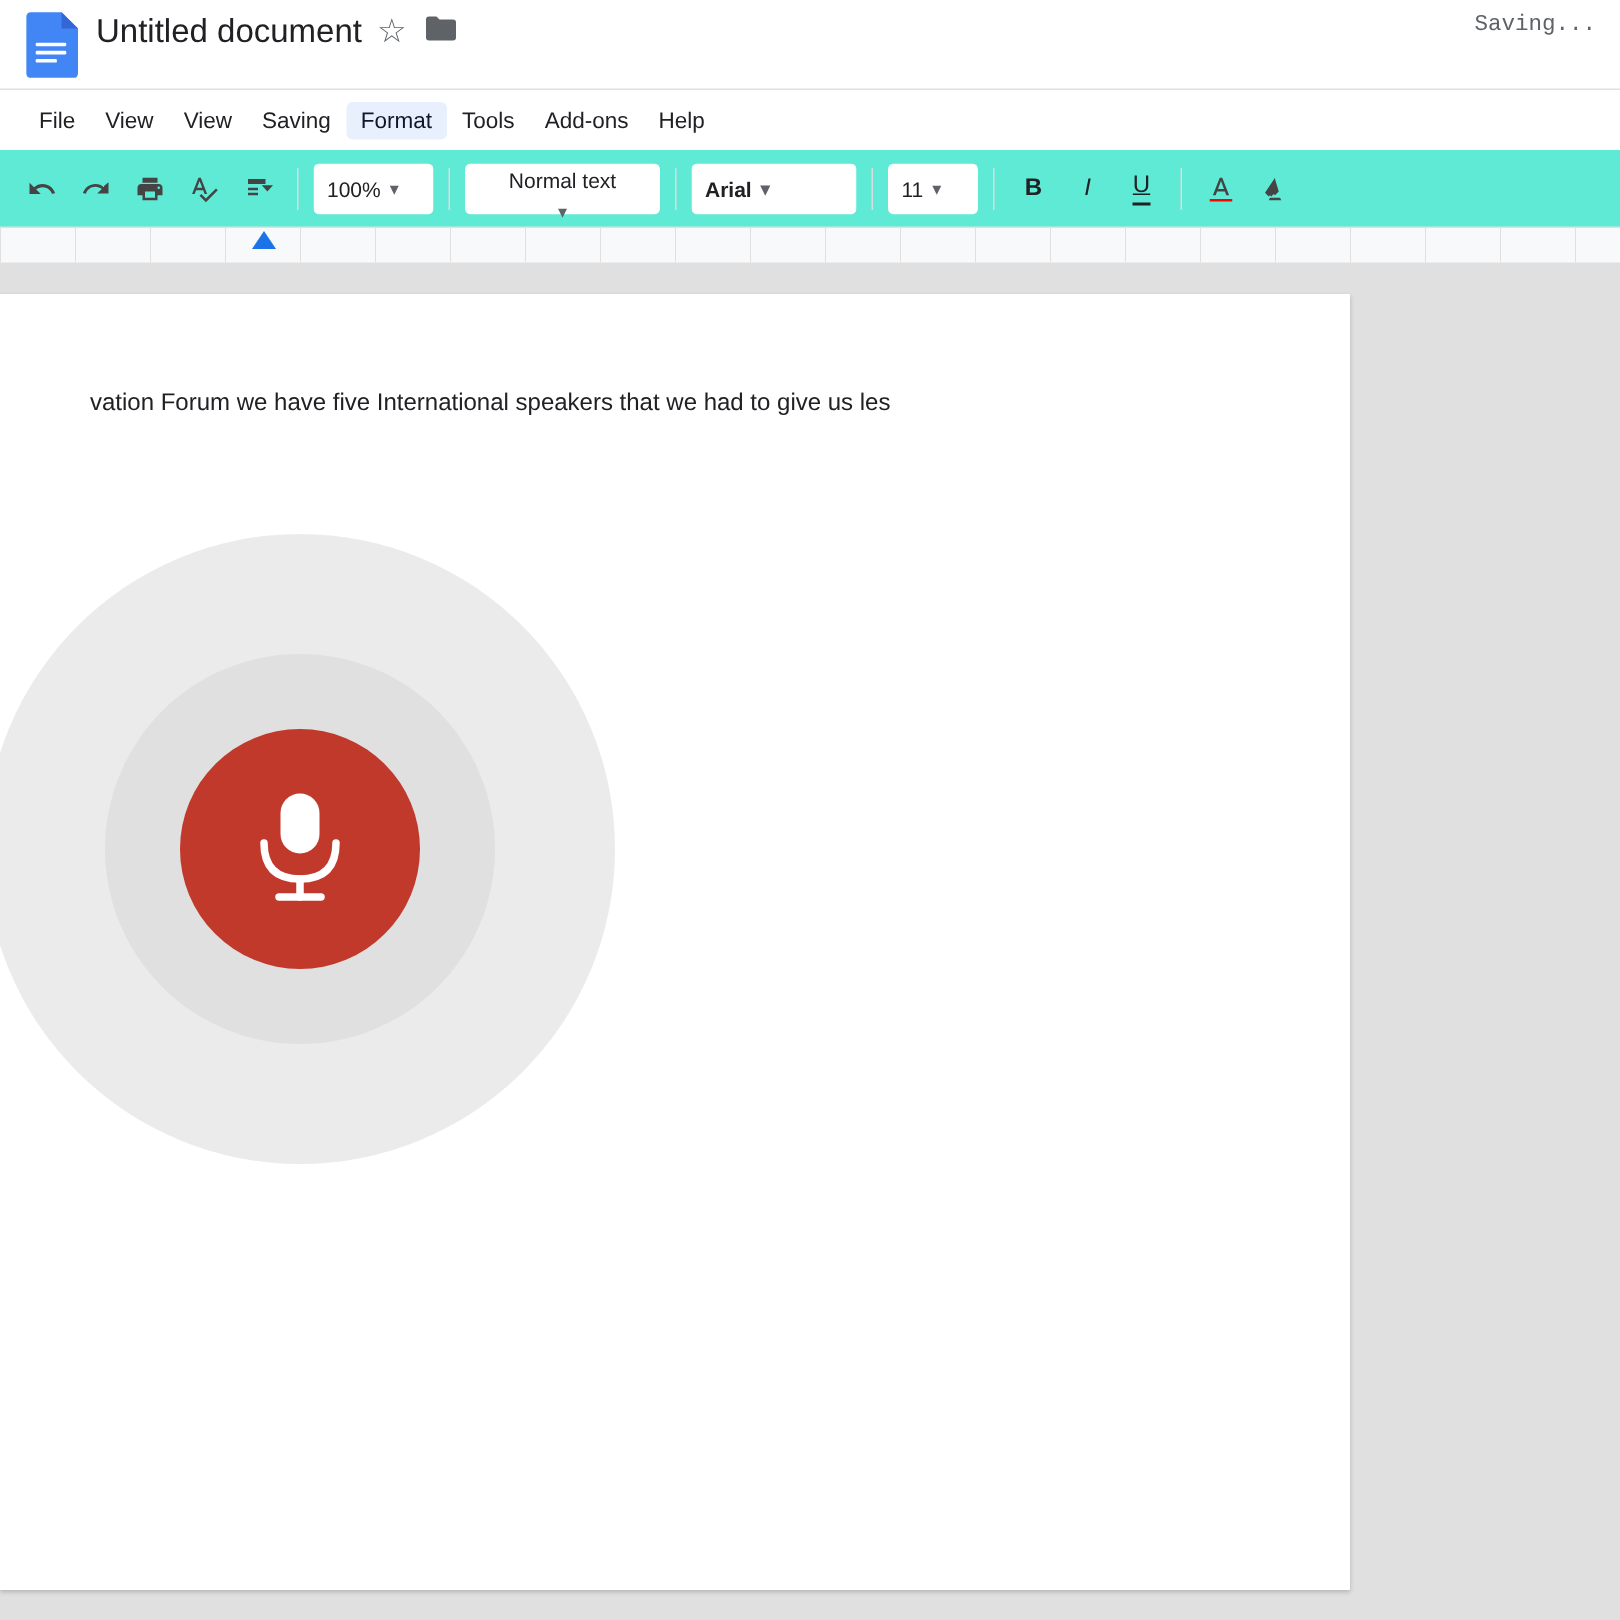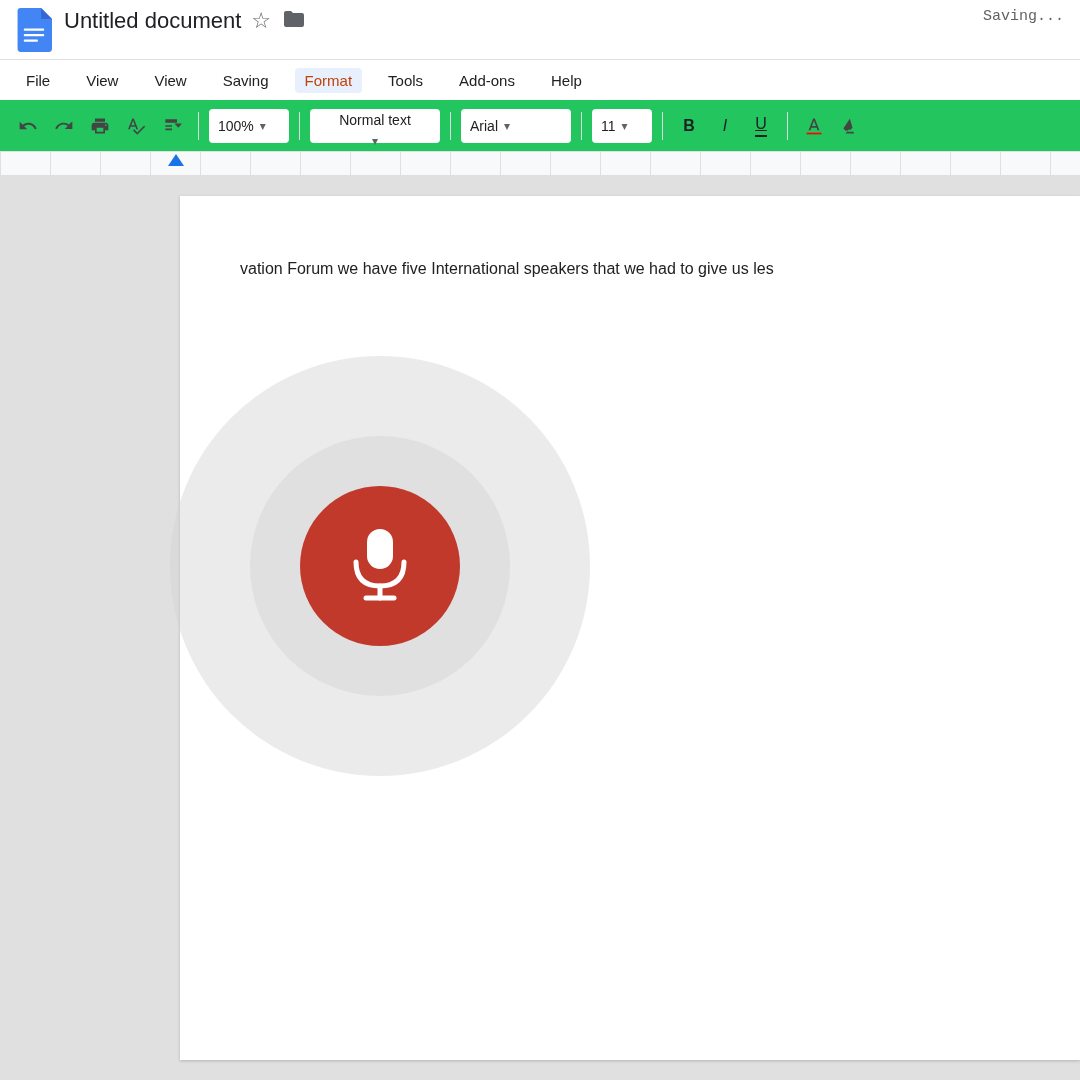--- a/index.html
+++ b/index.html
@@ -46,40 +46,40 @@
       font-family: Liberation Mono, monospace;
     }
 
     
     .menu-bar {
       display: flex;
       align-items: center;
       background: #fff;
       padding: 0 16px;
       height: 40px;
-      gap: 16px;
+      gap: 0;
     }
     .menu-item {
       font-size: 15px;
       color: #202124;
       padding: 4px 10px;
       border-radius: 4px;
       cursor: pointer;
       white-space: nowrap;
     }
     .menu-item.active {
       background: #e8f0fe;
-      color: #c2410c;
+      color: #0f172a;
     }
 
     
     .toolbar {
       display: flex;
       align-items: center;
-      background: #22c55e;
+      background: #5eead4;
       padding: 4px 12px;
       height: 52px;
       border-bottom: 1px solid #e0e0e0;
       gap: 4px;
     }
     .toolbar-btn {
       display: flex;
       align-items: center;
       justify-content: center;
       padding: 4px 6px;
@@ -104,21 +104,21 @@
       padding: 2px 8px;
       cursor: pointer;
       background: #fff;
       height: 34px;
       font-size: 14px;
       color: #202124;
       gap: 6px;
     }
     .zoom-select { min-width: 80px; }
     .style-select { min-width: 130px; flex-direction: column; }
-    .font-select { min-width: 110px; }
+    .font-select { min-width: 110px; font-weight: bold; }
     .size-select { min-width: 60px; }
     .chevron { font-size: 12px; color: #5f6368; }
 
     
     .fmt-bold { font-weight: bold; font-size: 16px; }
     .fmt-italic { font-style: italic; font-size: 16px; }
     .fmt-underline { text-decoration: underline; font-size: 16px; }
 
     
     .ruler {
@@ -139,21 +139,21 @@
         transparent 1px
       );
       background-size: 50px 100%;
     }
 
     
     .doc-area {
       background: #e0e0e0;
       flex: 1;
       display: flex;
-      justify-content: flex-end;
+      justify-content: flex-start;
       padding: 20px 0;
       height: calc(1080px - 60px - 40px - 52px - 24px);
       overflow: hidden;
       position: relative;
     }
 
     .doc-page {
       background: #fff;
       width: 900px;
       min-height: 700px;

